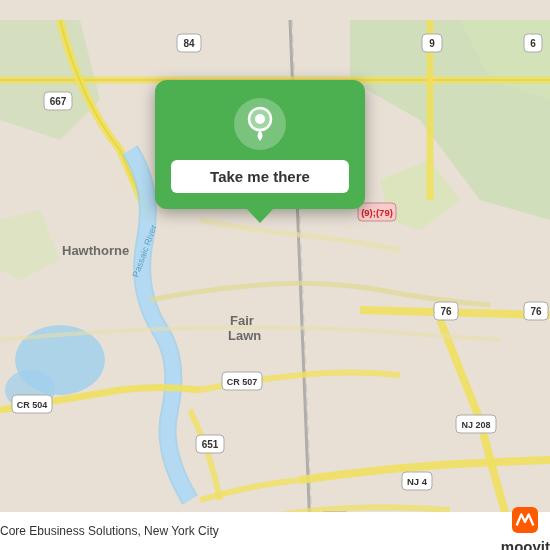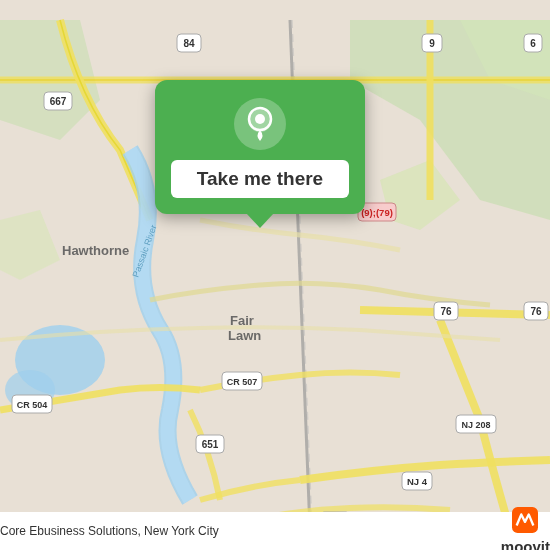--- a/index.html
+++ b/index.html
@@ -72,21 +72,21 @@
       justify-content: center;
       margin-bottom: 10px;
     }
 
     #take-me-there-btn {
       background: white;
       color: #333;
       border: none;
       border-radius: 6px;
       padding: 8px 22px;
-      font-size: 19px;
+      font-size: 15px;
       font-weight: 600;
       cursor: pointer;
       width: 100%;
       text-align: center;
     }
 
     #moovit-logo {
       display: flex;
       align-items: center;
       gap: 5px;

